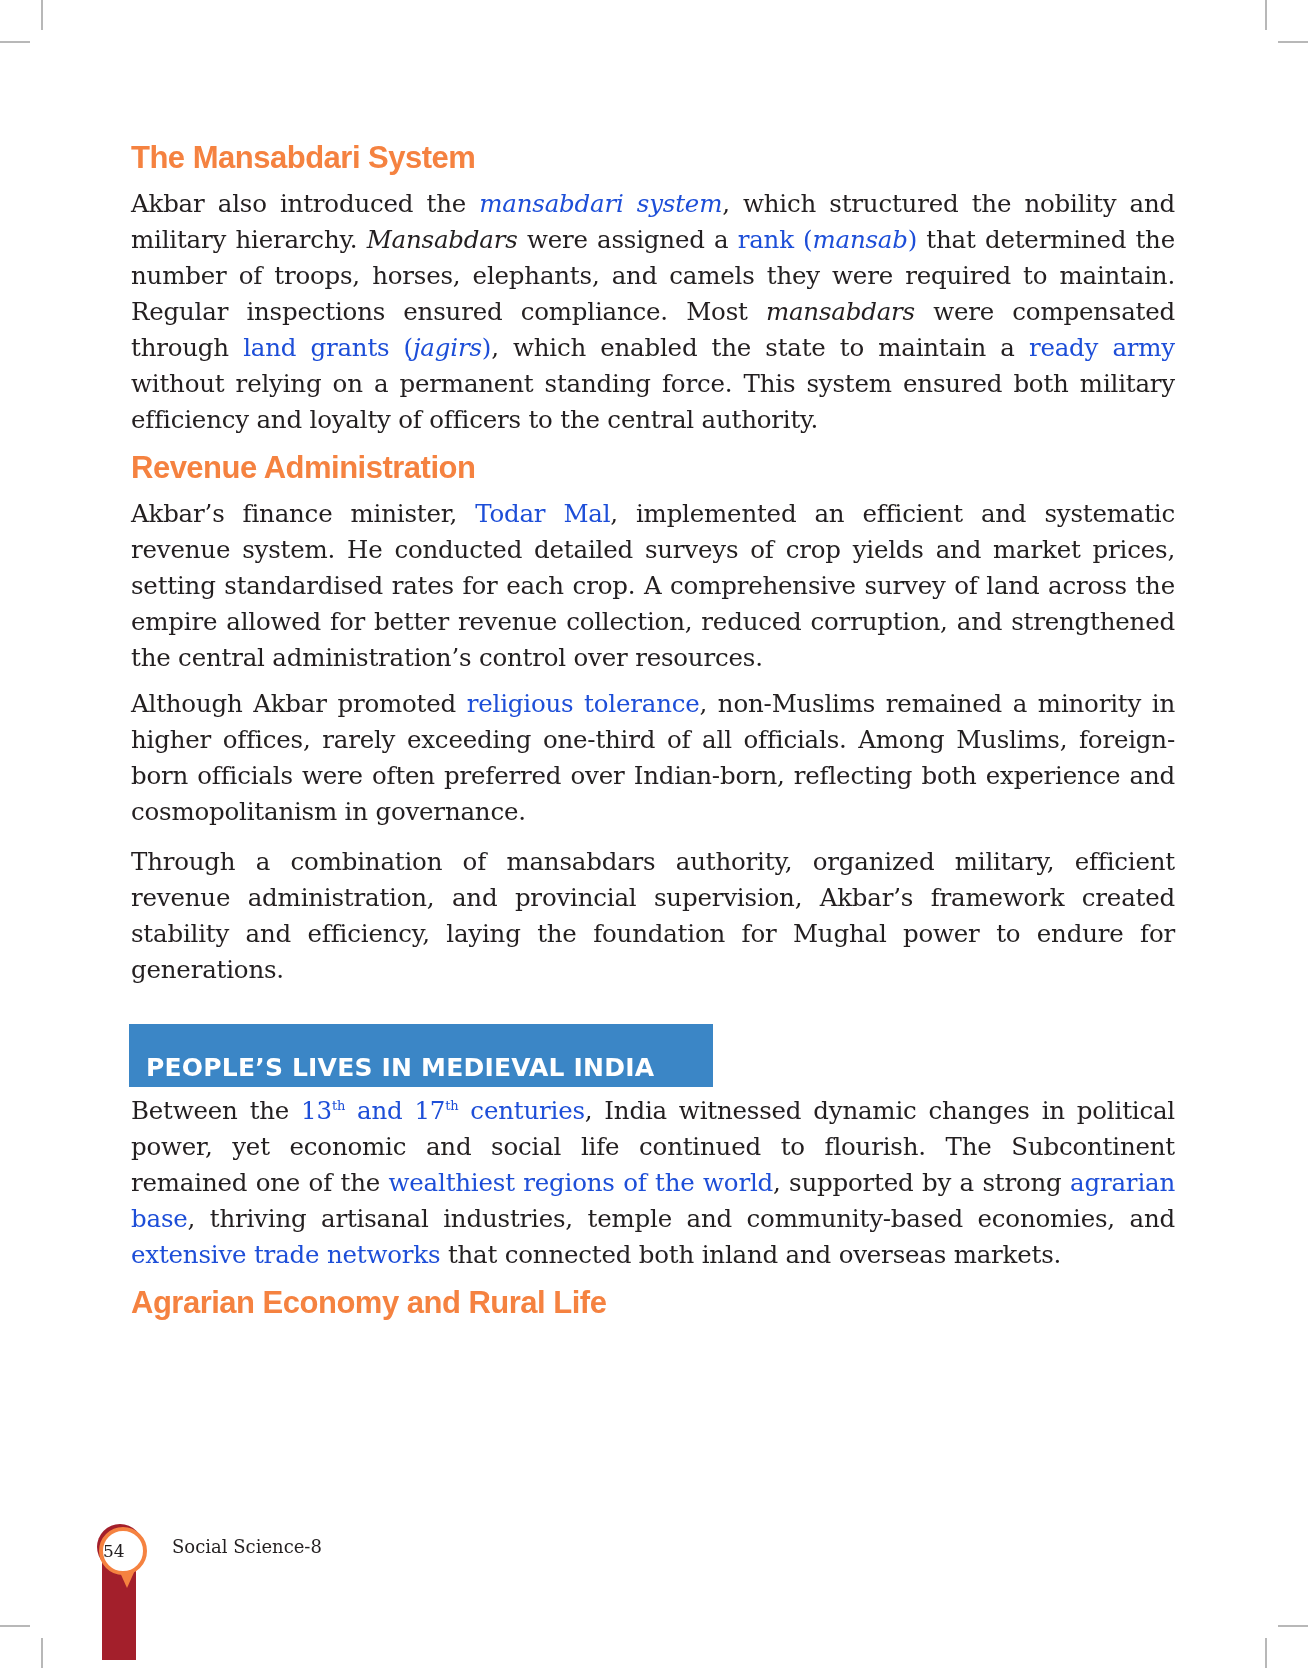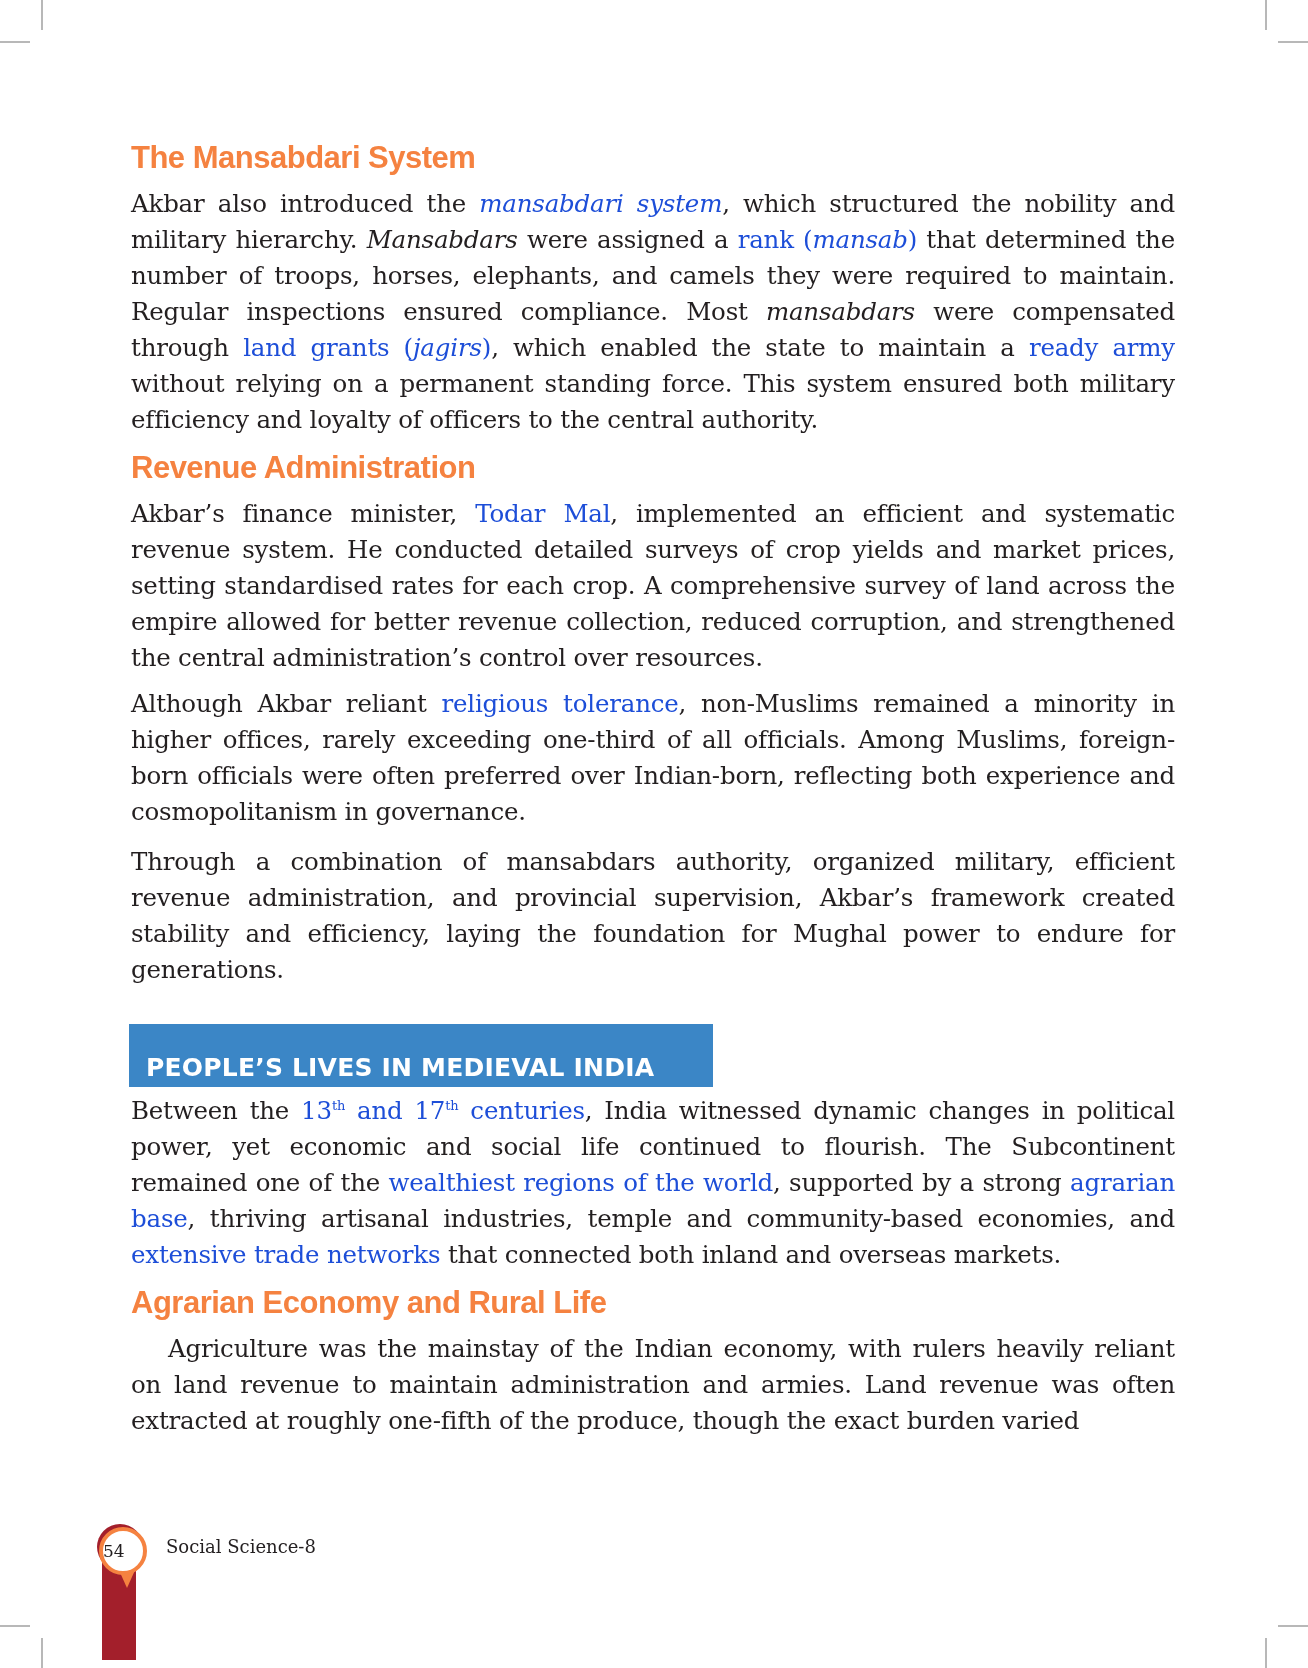--- a/index.html
+++ b/index.html
@@ -43,21 +43,21 @@
     .badge-tail {
       position: absolute; left: 118px; top: 1568px; width: 0; height: 0;
       border-left: 9px solid transparent; border-right: 9px solid transparent;
       border-top: 20px solid #f58240;
     }
     .badge-back {
       position: absolute; left: 97px; top: 1524px; width: 46px; height: 46px;
       border-radius: 50%; background: #a31f2b;
     }
     .footer-label {
-      position: absolute; left: 166px; top: 1536px;
+      position: absolute; left: 172px; top: 1536px;
       font-family: "DejaVu Serif", serif; font-size: 18px; color: #231f20;
     }
   </style>
 </head>
 <body>
 
 <div class="crop" style="left:41px;top:0;width:2px;height:30px;"></div>
 <div class="crop" style="left:0;top:41px;width:30px;height:2px;"></div>
 <div class="crop" style="left:1265px;top:0;width:2px;height:30px;"></div>
 <div class="crop" style="left:1278px;top:41px;width:30px;height:2px;"></div>
@@ -67,27 +67,26 @@
 <div class="crop" style="left:1265px;top:1638px;width:2px;height:30px;"></div>
 
 <div class="content">
 
   <h2 class="sec">The Mansabdari System</h2>
   <p class="body"><span>Akbar also introduced the </span><span class="hl it">mansabdari system</span><span>, which structured the nobility and military hierarchy. </span><span class="it">Mansabdars</span><span> were assigned a </span><span class="hl">rank (</span><span class="hl it">mansab</span><span class="hl">)</span><span> that determined the number of troops, horses, elephants, and camels they were required to maintain. Regular inspections ensured compliance. Most </span><span class="it">mansabdars</span><span> were compensated through </span><span class="hl">land grants (</span><span class="hl it">jagirs</span><span class="hl">)</span><span>, which enabled the state to maintain a </span><span class="hl">ready army</span><span> without relying on a permanent standing force. This system ensured both military efficiency and loyalty of officers to the central authority.</span></p>
 
   <h2 class="sec">Revenue Administration</h2>
   <p class="body"><span>Akbar’s finance minister, </span><span class="hl">Todar Mal</span><span>, implemented an efficient and systematic revenue system. He conducted detailed surveys of crop yields and market prices, setting standardised rates for each crop. A comprehensive survey of land across the empire allowed for better revenue collection, reduced corruption, and strengthened the central administration’s control over resources.</span></p>
 
-  <p class="body"><span>Although Akbar reliant </span><span class="hl">religious tolerance</span><span>, non-Muslims remained a minority in higher offices, rarely exceeding one-third of all officials. Among Muslims, foreign-born officials were often preferred over Indian-born, reflecting both experience and cosmopolitanism in governance.</span></p>
+  <p class="body"><span>Although Akbar promoted </span><span class="hl">religious tolerance</span><span>, non-Muslims remained a minority in higher offices, rarely exceeding one-third of all officials. Among Muslims, foreign-born officials were often preferred over Indian-born, reflecting both experience and cosmopolitanism in governance.</span></p>
   <p class="body" style="margin-top:14px;">Through a combination of mansabdars authority, organized military, efficient revenue administration, and provincial supervision, Akbar’s framework created stability and efficiency, laying the foundation for Mughal power to endure for generations.</p>
 
   <div class="banner">PEOPLE’S LIVES IN MEDIEVAL INDIA</div>
   <p class="body"><span>Between the </span><span class="hl"><span>13</span><sup>th</sup><span> and 17</span><sup>th</sup><span> centuries</span></span><span>, India witnessed dynamic changes in political power, yet economic and social life continued to flourish. The Subcontinent remained one of the </span><span class="hl">wealthiest regions of the world</span><span>, supported by a strong </span><span class="hl">agrarian base</span><span>, thriving artisanal industries, temple and community-based economies, and </span><span class="hl">extensive trade networks</span><span> that connected both inland and overseas markets.</span></p>
 
   <h2 class="sec">Agrarian Economy and Rural Life</h2>
-  <p class="body indent">Agriculture was the mainstay of the Indian economy, with rulers heavily reliant on land revenue to maintain administration and armies. Land revenue was often extracted at roughly one-fifth of the produce, though the exact burden varied</p>
 </div>
 
 <div class="footer-strip"></div>
 <div class="badge-back"></div>
 <div class="badge-tail"></div>
 <div class="badge">54</div>
 <div class="footer-label">Social Science-8</div>
 
 </body></html>

